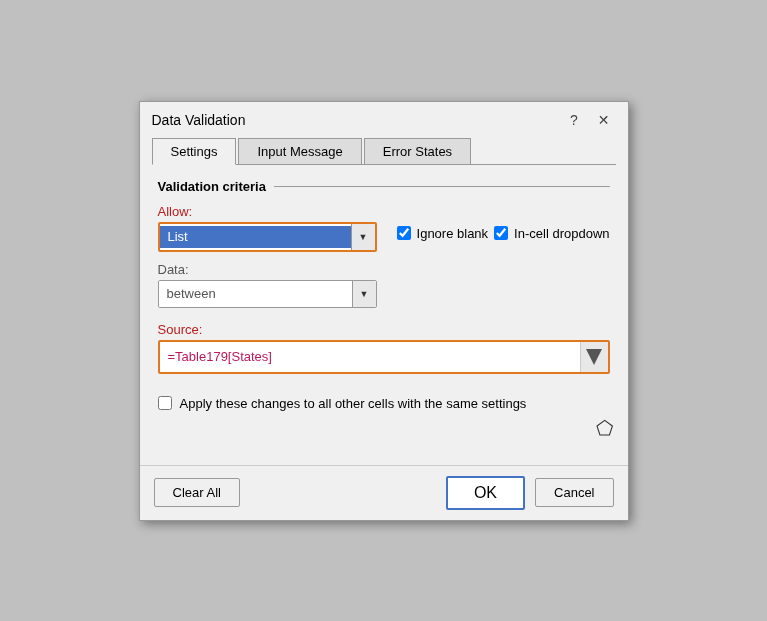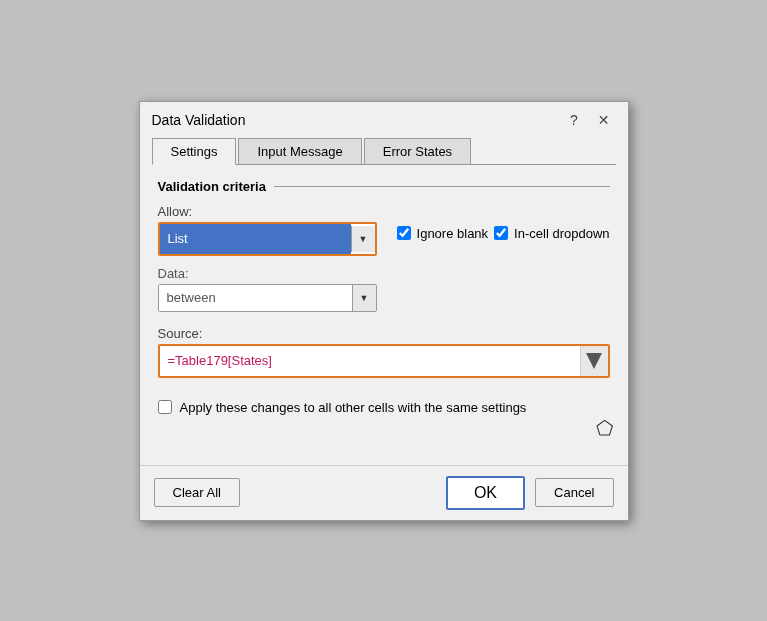--- a/index.html
+++ b/index.html
@@ -103,21 +103,21 @@
     }
     .criteria-right {
       display: flex;
       flex-direction: row;
       gap: 6px;
       padding-top: 22px;
     }
     .field-label {
       font-size: 13px;
       margin-bottom: 3px;
-      color: #404040;
+      color: #b91c1c;
     }
     .dropdown-wrap {
       position: relative;
       margin-bottom: 10px;
     }
     .dropdown-highlighted {
       border: 2px solid #e07820;
       border-radius: 2px;
       display: flex;
       align-items: center;
@@ -295,21 +295,21 @@
       font-size: 20px;
       color: #333;
       pointer-events: none;
     }
     .list-value {
       background: #4472c4;
       color: white;
       padding: 3px 8px;
       font-size: 13px;
       flex: 1;
-      height: 30px;
+      height: 22px;
       display: flex;
       align-items: center;
     }
     .data-label { color: #555; }
   </style>
 </head>
 <body>
 
 <div class="dialog" style="position:relative;">
 

